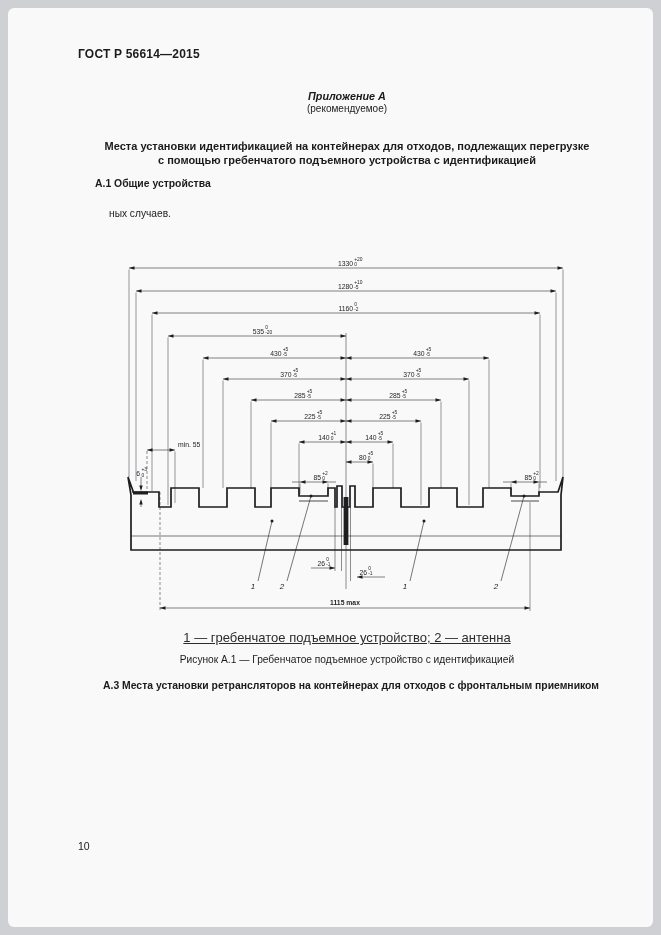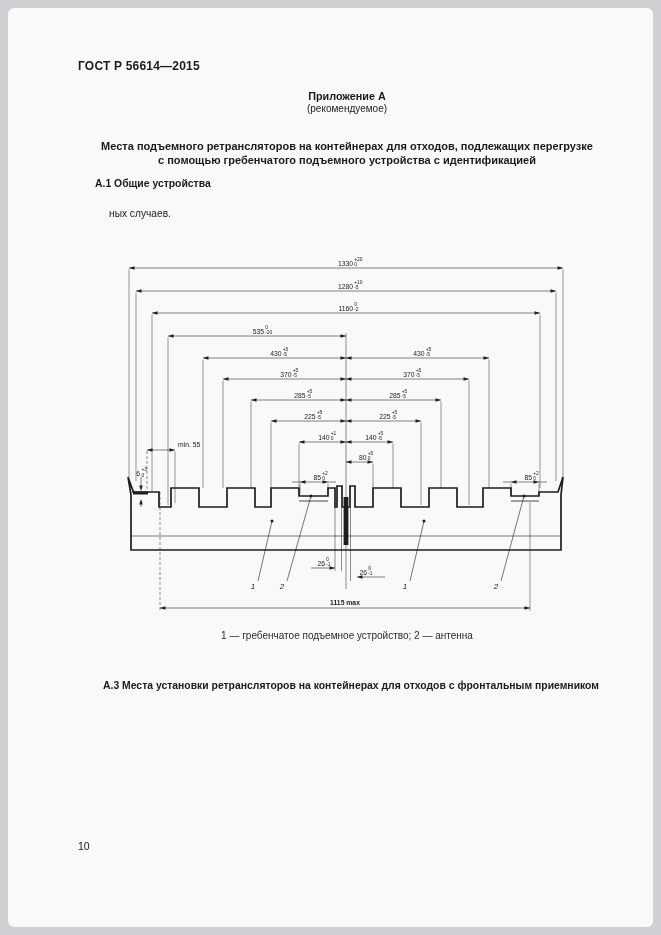--- a/index.html
+++ b/index.html
@@ -12,41 +12,41 @@
     overflow:hidden;
   }
   .page{
     position:absolute;left:8px;top:8px;right:8px;bottom:8px;
     background:#f9f9fa;
     border-radius:6px;
   }
   .abs{position:absolute;white-space:nowrap;}
   .center-band{position:absolute;left:70px;width:538px;text-align:center;}
   .hdr{font-weight:bold;font-size:12px;letter-spacing:.2px;}
-  .h-app{font-weight:bold;font-size:10.8px;}
+  .h-app{font-weight:bold;font-size:10.8px;font-style:italic;}
   .h-note{font-size:10px;}
   .h-title{font-weight:bold;font-size:11px;}
   .h-sec{font-weight:bold;font-size:10.4px;}
   .body-txt{font-size:10.2px;}
-  .legend-txt{font-size:10px;color:#2b2b2d;}
+  .legend-txt{font-size:13px;color:#2b2b2d;text-decoration:underline;}
   .caption-txt{font-size:10.2px;}
   .pagenum{font-size:10.5px;}
   svg text{font-family:"Liberation Sans", sans-serif;fill:#1e1e20;}
 </style>
 </head>
 <body>
 
 <div class="page">
 
-  <div class="abs hdr" style="left:70px;top:51px;">ГОСТ Р 56614—2015</div>
+  <div class="abs hdr" style="left:70px;top:39px;">ГОСТ Р 56614—2015</div>
 
   <div class="center-band h-app" style="top:82px;">Приложение А</div>
   <div class="center-band h-note" style="top:95px;">(рекомендуемое)</div>
 
-  <div class="center-band h-title" style="top:132px;">Места подъемного ретрансляторов на контейнерах для отходов, подлежащих перегрузке</div>
+  <div class="center-band h-title" style="top:132px;">Места установки идентификацией на контейнерах для отходов, подлежащих перегрузке</div>
   <div class="center-band h-title" style="top:146px;">с помощью гребенчатого подъемного устройства с идентификацией</div>
 
   <div class="abs h-sec" style="left:87px;top:170px;">А.1 Общие устройства</div>
   <div class="abs body-txt" style="left:70px;top:200px;margin-left:31px;">ных случаев.</div>
 
 
   <svg id="drawing" width="460" height="390" viewBox="0 0 460 390" style="position:absolute;left:107px;top:247px;">
       <g>
         <line x1="14" y1="13" x2="448" y2="13" stroke="#1e1e20" stroke-width="0.55"></line>
         <polygon points="14,13 19.5,11.3 19.5,14.7" fill="#1e1e20"></polygon>
@@ -278,17 +278,18 @@
         <text x="290" y="334" font-size="8" text-anchor="middle" font-style="italic">1</text>
       </g>
       <g>
         <line x1="386" y1="326" x2="409" y2="241" stroke="#1e1e20" stroke-width="0.6"></line>
         <circle cx="409" cy="241" r="1.5" fill="#1e1e20"></circle>
         <text x="381" y="334" font-size="8" text-anchor="middle" font-style="italic">2</text>
       </g>
     </svg>
 
   <div class="center-band legend-txt" style="top:622px;">1 — гребенчатое подъемное устройство; 2 — антенна</div>
+  <div class="center-band caption-txt" style="top:646px;">Рисунок А.1 — Гребенчатое подъемное устройство с идентификацией</div>
 
   <div class="abs h-sec" style="left:95px;top:672px;">А.3 Места установки ретрансляторов на контейнерах для отходов с фронтальным приемником</div>
 
   <div class="abs pagenum" style="left:70px;top:832px;">10</div>
 </div>
 
 </body></html>

